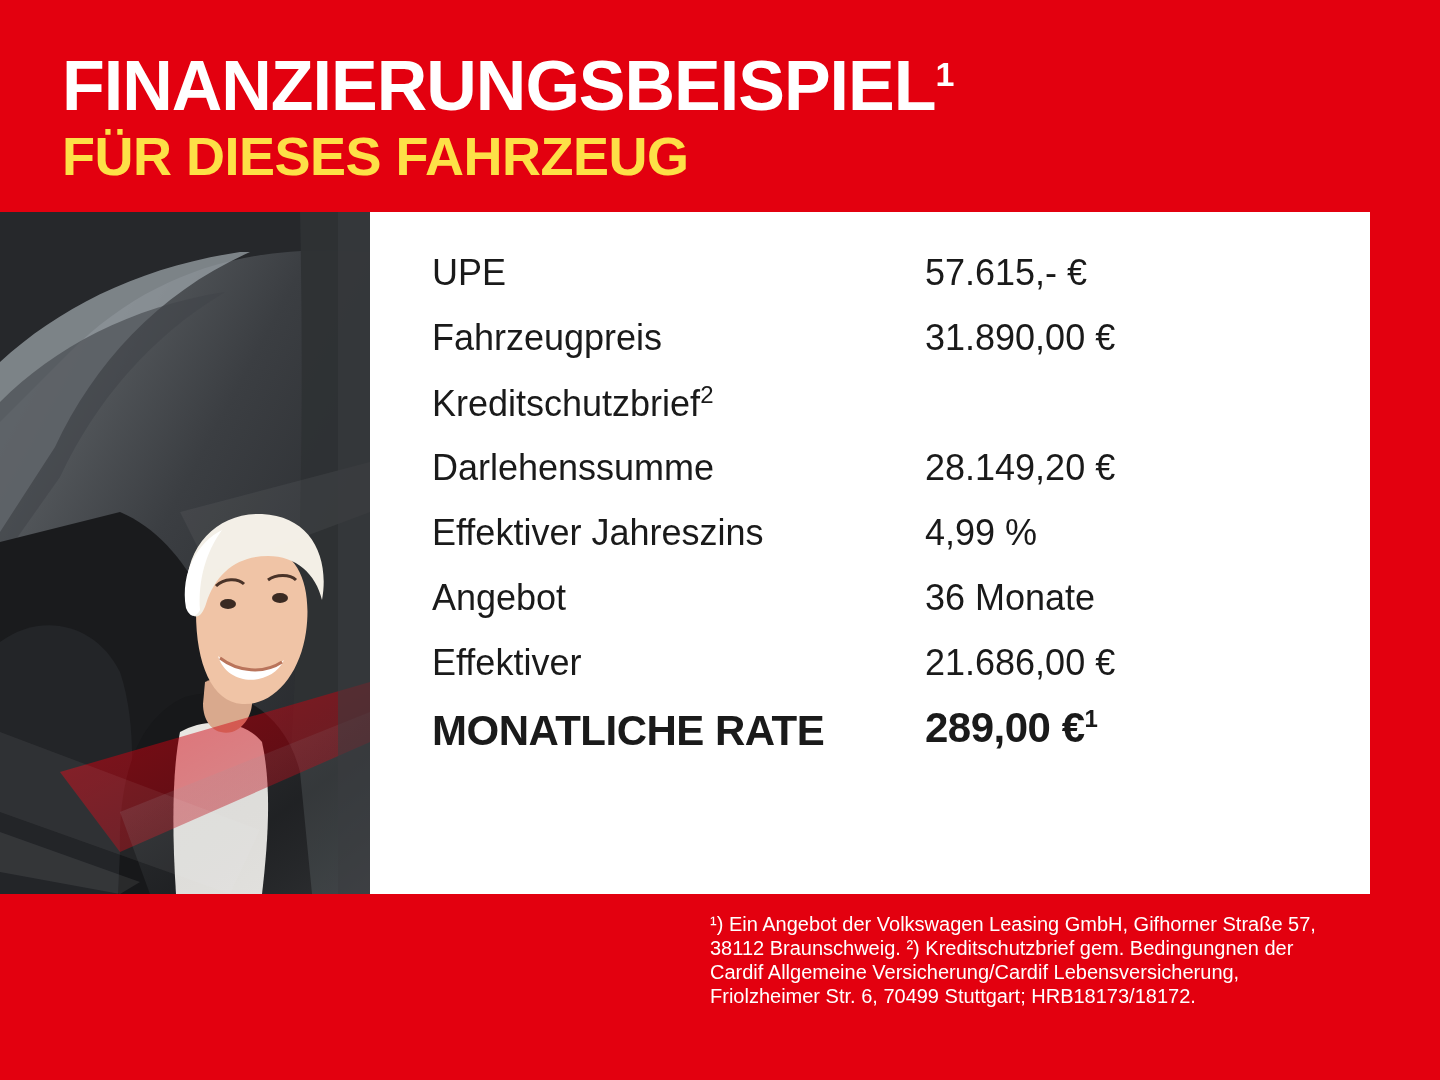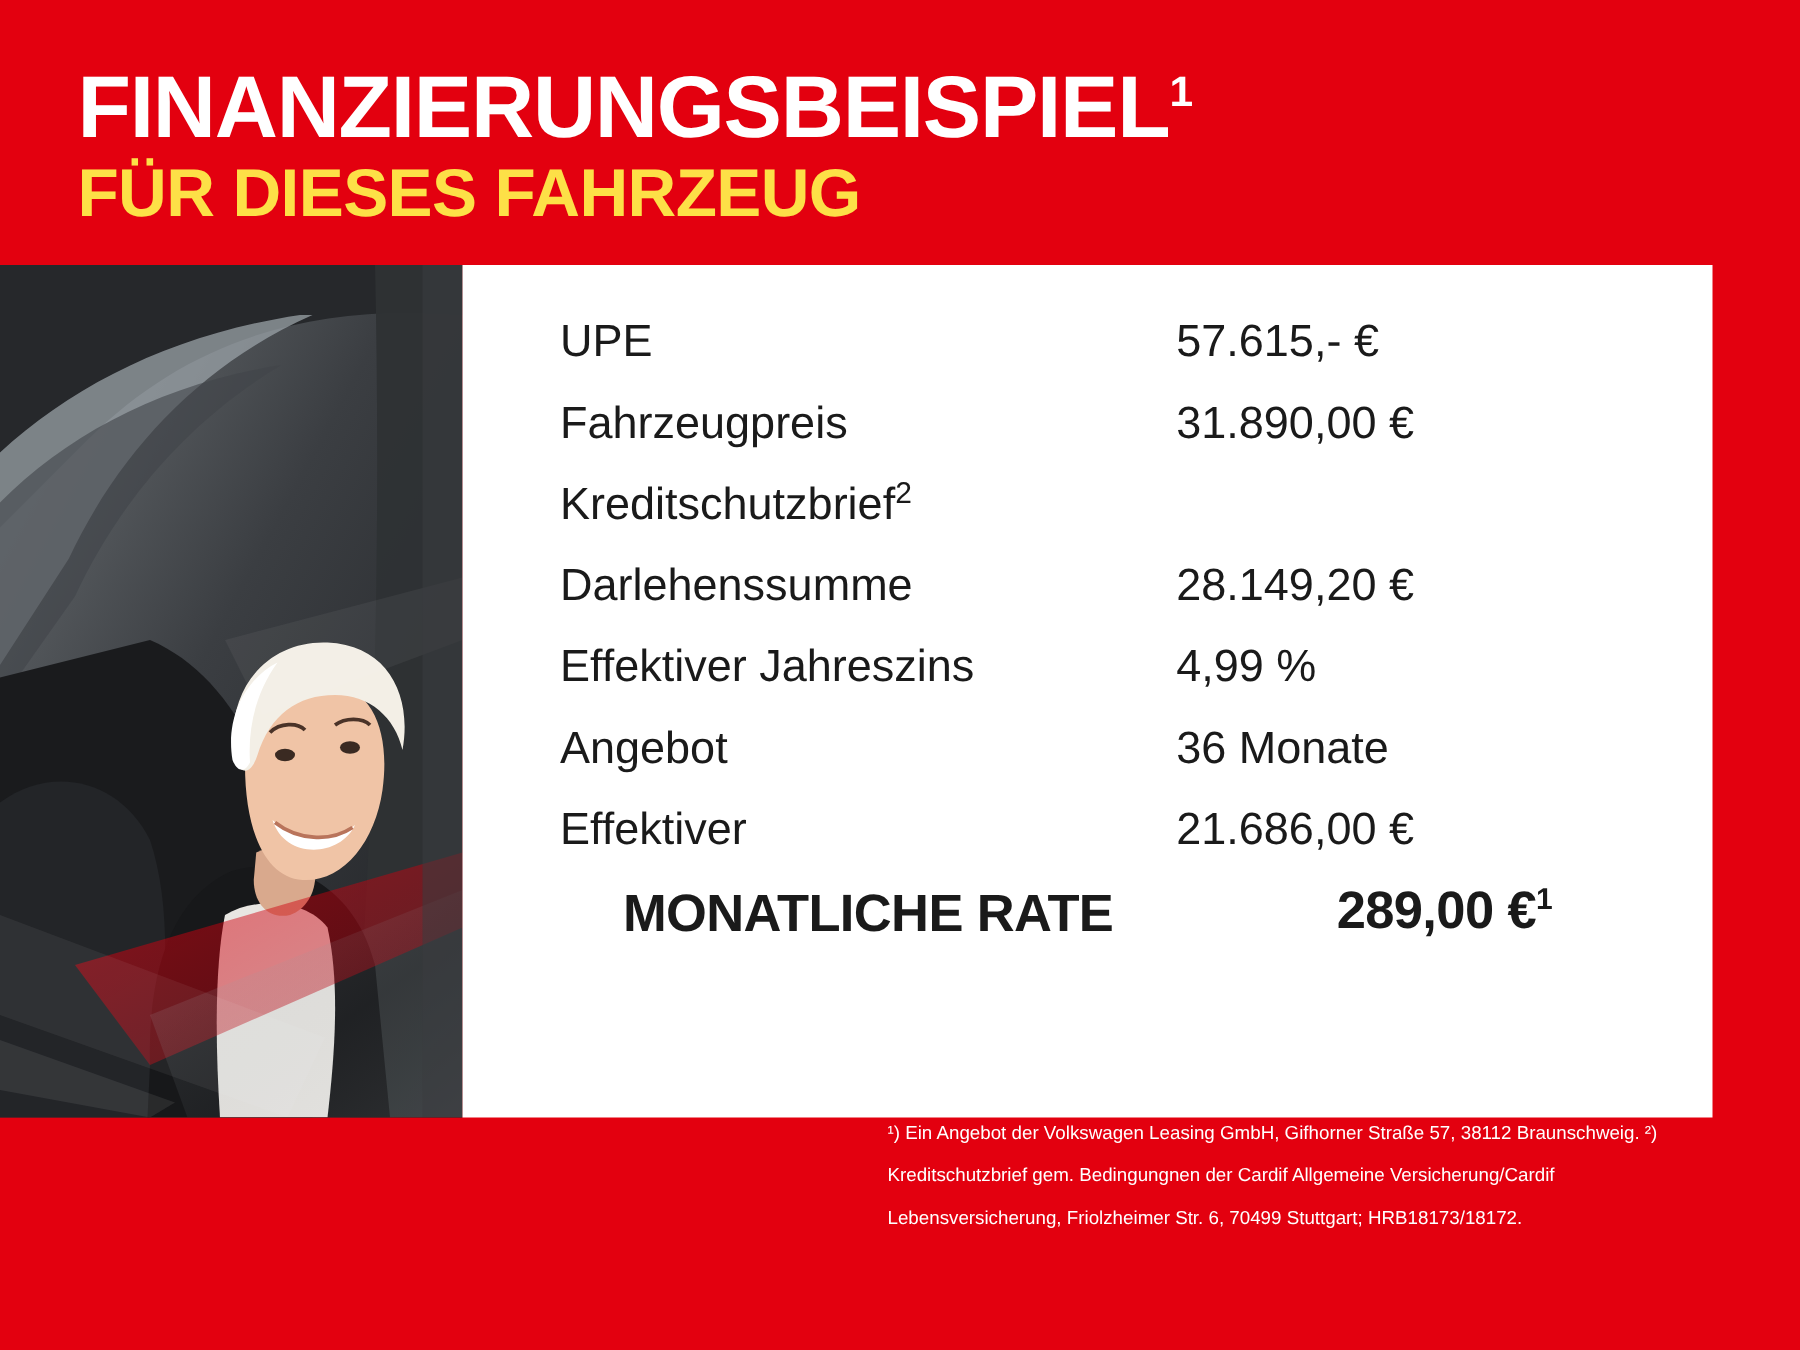--- a/index.html
+++ b/index.html
@@ -56,52 +56,51 @@
     background: #2b2b2e;
   }
   .photo svg { display: block; }
   
   .panel {
     position: absolute;
     left: 370px; top: 212px;
     width: 1000px;
     height: 682px;
     background: #ffffff;
-    padding: 28px 0 0 16px;
+    padding: 28px 0 0 0;
   }
   .rows {
     width: 100%;
     border-collapse: collapse;
   }
   .rows tr { height: 65px; }
   .rows td {
     vertical-align: middle;
     color: #1a1a1a;
     font-size: 36px;
     white-space: nowrap;
   }
   .rows td.label { padding-left: 62px; width: 555px; }
   .rows td.value { padding-left: 0; }
   .rows tr.total td {
     font-weight: bold;
     font-size: 42px;
     letter-spacing: -0.5px;
-    text-align: center;
   }
   .rows tr.total td.label { padding-top: 6px; }
   .sup2 { font-size: 24px; vertical-align: super; }
   .sup-val { font-size: 24px; vertical-align: super; font-weight: bold; }
   
   .footnote {
     position: absolute;
-    left: 710px; top: 890px;
+    left: 710px; top: 912px;
     width: 640px;
     color: #ffffff;
-    font-size: 15px;
-    line-height: 34px;
+    font-size: 20px;
+    line-height: 24px;
   }
 </style>
 </head>
 <body>
 
 <div class="poster">
 
   <div class="header">
     <div class="headline"><span>FINANZIERUNGSBEISPIEL</span><span class="sup">1</span></div>
     <div class="subhead">FÜR DIESES FAHRZEUG</div>

